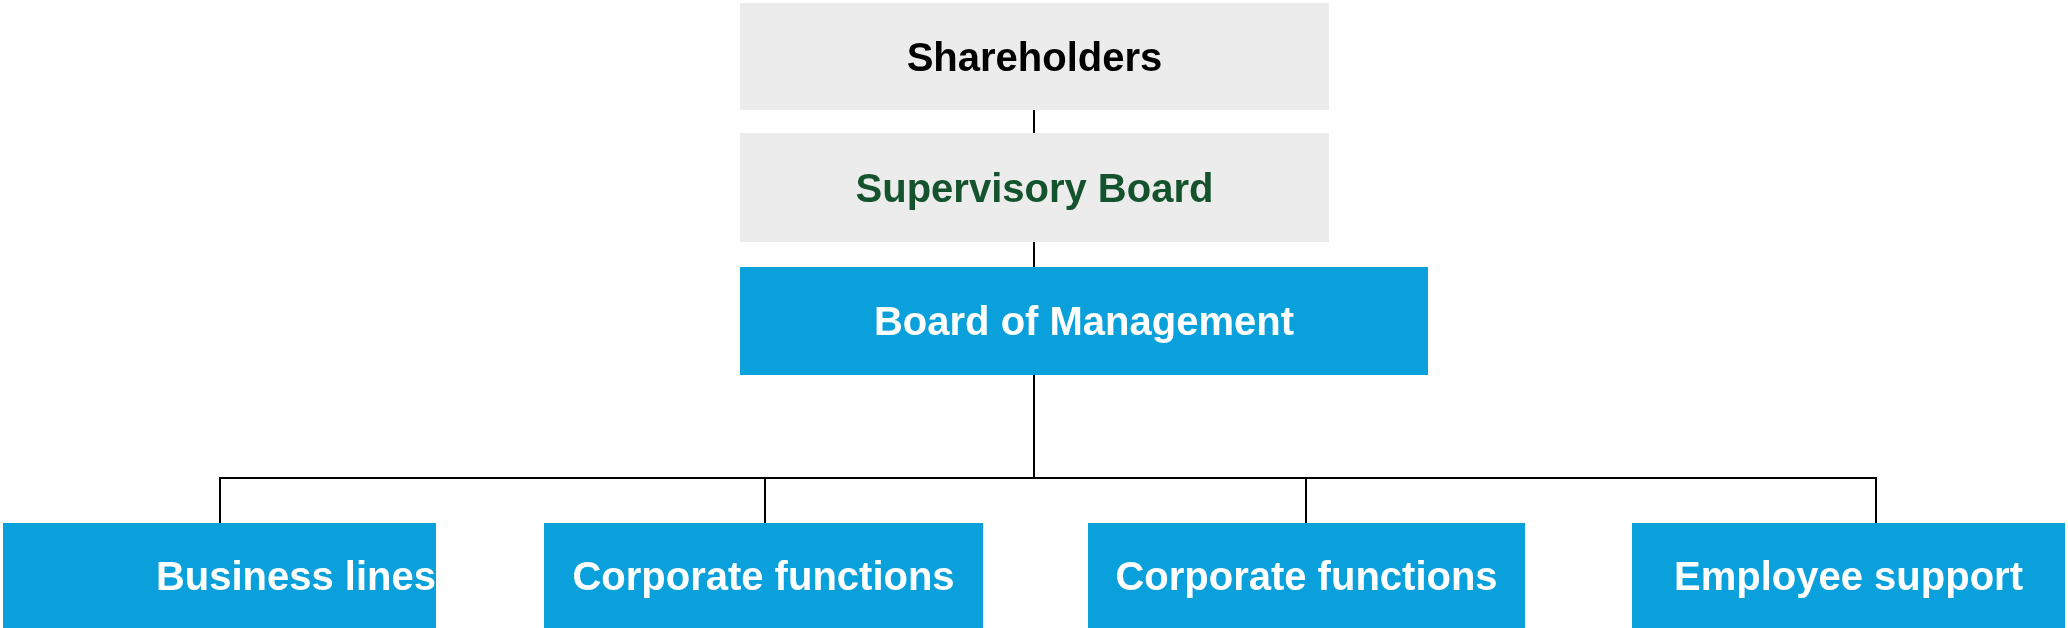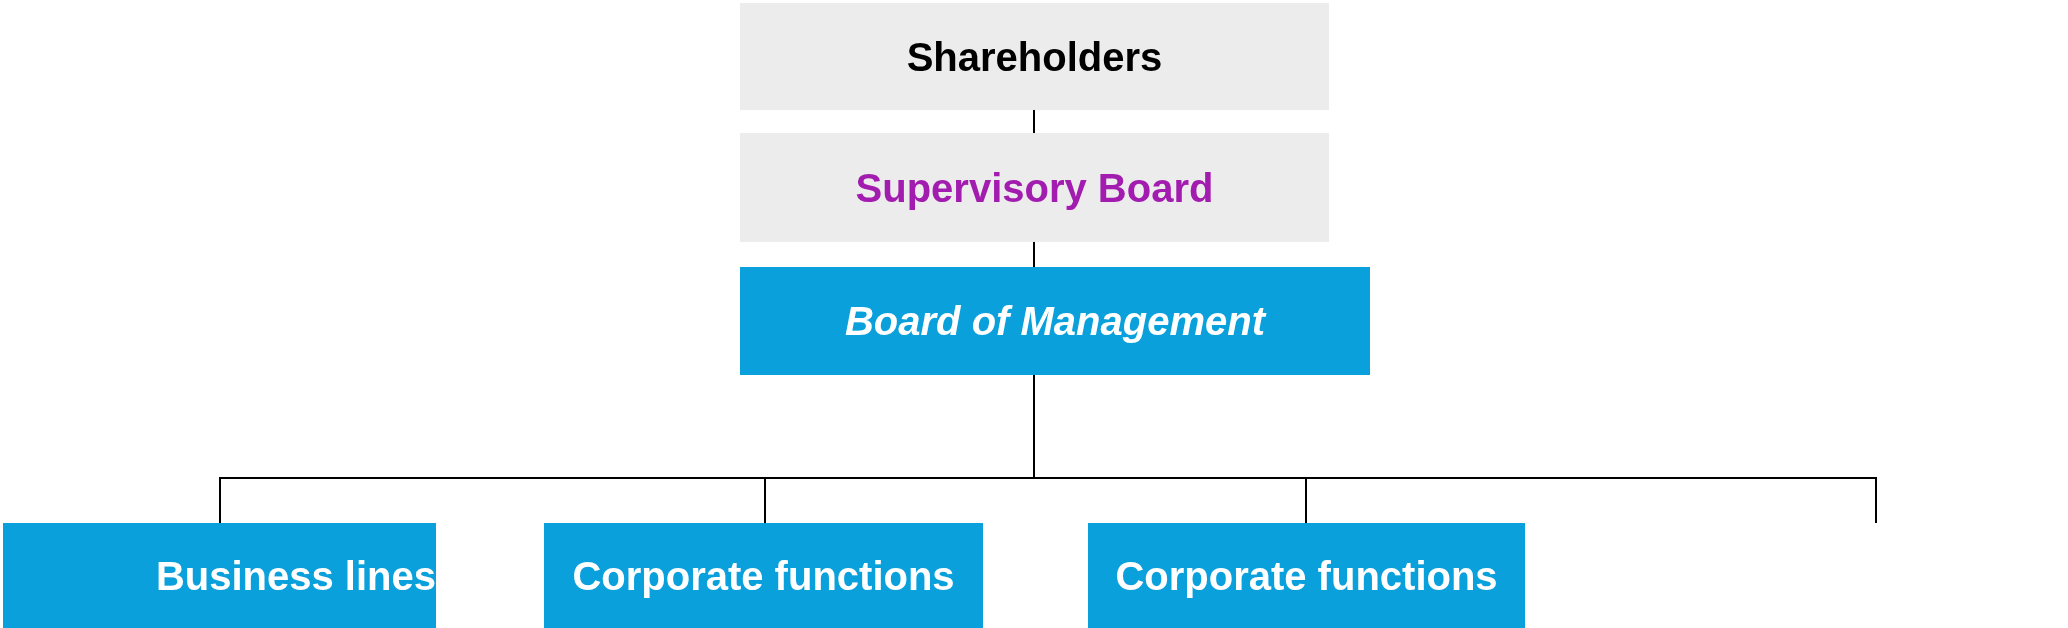--- a/index.html
+++ b/index.html
@@ -37,21 +37,21 @@
     color: #ffffff;
   }
   .connector {
     position: absolute;
     background: #000000;
   }
 
   
   #node-shareholders      { left: 740px; top:   3px; width: 589px; height: 107px; }
   #node-supervisory-board { left: 740px; top: 133px; width: 589px; height: 109px; }
-  #node-board-of-mgmt     { left: 740px; top: 267px; width: 630px; height: 108px; font-style: italic; }
+  #node-board-of-mgmt     { left: 740px; top: 267px; width: 688px; height: 108px; }
 
   
   #node-division-0 { left:    3px; top: 523px; width: 433px; height: 105px; justify-content: flex-end; }
   #node-division-1 { left:  544px; top: 523px; width: 439px; height: 105px; }
   #node-division-2 { left: 1088px; top: 523px; width: 437px; height: 105px; }
   #node-division-3 { left: 1632px; top: 523px; width: 433px; height: 105px; }
 
   
   #conn-v-shareholders-supervisory { left: 1033px; top: 110px; width: 2px; height: 23px; }
   #conn-v-supervisory-board        { left: 1033px; top: 242px; width: 2px; height: 25px; }
@@ -64,40 +64,43 @@
 </style>
 </head>
 <body>
 
 <div id="org-chart">
 
   <div class="node node-gray" id="node-shareholders" style="background-color: rgb(236, 236, 236); color: rgb(0, 0, 0);">
     <span>Shareholders</span>
   </div>
 
-  <div class="node node-gray" id="node-supervisory-board" style="background-color: rgb(236, 236, 236); color: #a21caf;">
+  <div class="node node-gray" id="node-supervisory-board" style="background-color: rgb(236, 236, 236); color: #14532d;">
     <span>Supervisory Board</span>
   </div>
 
   <div class="node node-blue" id="node-board-of-mgmt" style="background-color: rgb(10, 160, 220); color: rgb(255, 255, 255);">
     <span>Board of Management</span>
   </div>
 
   <div class="node node-blue" id="node-division-0" style="background-color: rgb(10, 160, 220); color: rgb(255, 255, 255);">
     <span>Business lines</span>
   </div>
 
   <div class="node node-blue" id="node-division-1" style="background-color: rgb(10, 160, 220); color: rgb(255, 255, 255);">
     <span>Corporate functions</span>
   </div>
 
   <div class="node node-blue" id="node-division-2" style="background-color: rgb(10, 160, 220); color: rgb(255, 255, 255);">
     <span>Corporate functions</span>
   </div>
 
+  <div class="node node-blue" id="node-division-3" style="background-color: rgb(10, 160, 220); color: rgb(255, 255, 255);">
+    <span>Employee support</span>
+  </div>
 
   <div class="connector" id="conn-v-shareholders-supervisory" style="background-color: rgb(0, 0, 0);"></div>
   <div class="connector" id="conn-v-supervisory-board" style="background-color: rgb(0, 0, 0);"></div>
   <div class="connector" id="conn-v-board-rail" style="background-color: rgb(0, 0, 0);"></div>
   <div class="connector" id="conn-h-rail" style="background-color: rgb(0, 0, 0);"></div>
   <div class="connector" id="conn-drop-0" style="background-color: rgb(0, 0, 0);"></div>
   <div class="connector" id="conn-drop-1" style="background-color: rgb(0, 0, 0);"></div>
   <div class="connector" id="conn-drop-2" style="background-color: rgb(0, 0, 0);"></div>
   <div class="connector" id="conn-drop-3" style="background-color: rgb(0, 0, 0);"></div>
 

